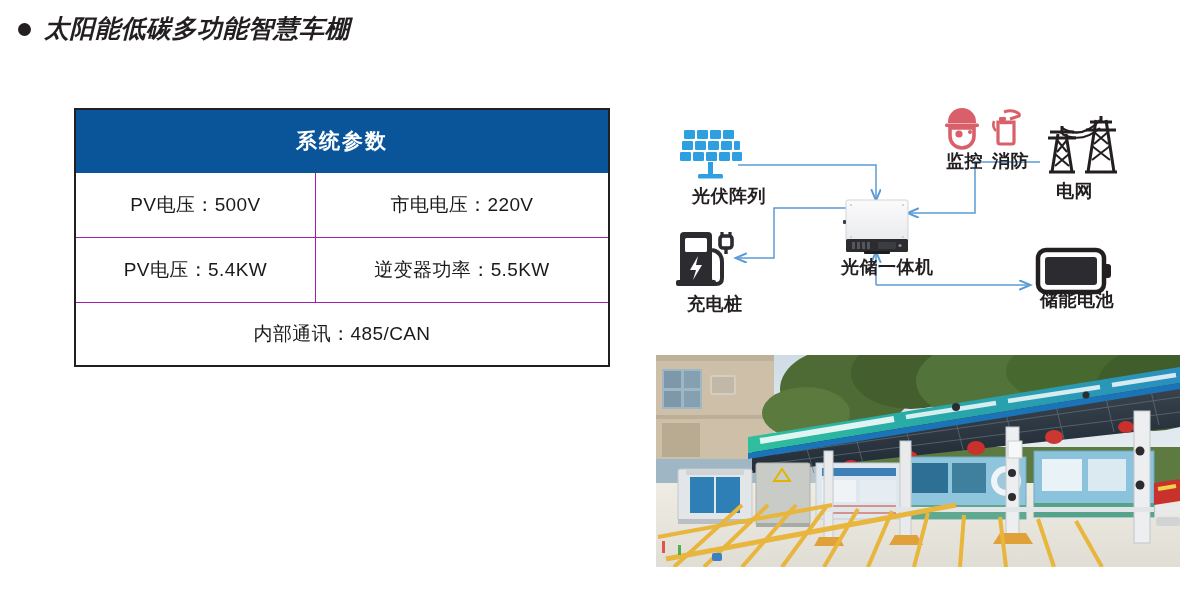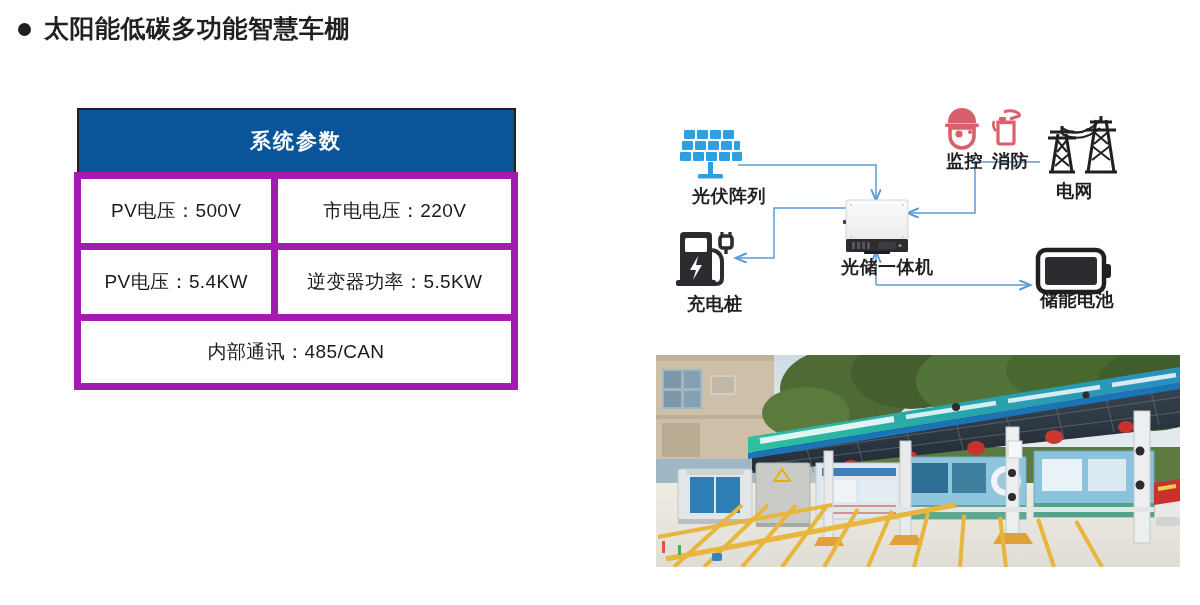--- a/index.html
+++ b/index.html
@@ -17,20 +17,21 @@
   }
 
   
   #slide-title {
     position: absolute;
     left: 18px;
     top: 12px;
     display: flex;
     align-items: center;
     gap: 13px;
+    font-style: italic;
   }
   #slide-title .bullet-dot {
     width: 13px;
     height: 13px;
     border-radius: 50%;
     background: #231f20;
     display: block;
     flex: 0 0 auto;
     margin-top: 2px;
   }
@@ -40,27 +41,27 @@
     letter-spacing: 0.5px;
     color: #231f20;
     white-space: nowrap;
   }
 
   
   #spec-table {
     position: absolute;
     left: 74px;
     top: 108px;
-    width: 444px;
+    width: 536px;
     border: 2px solid #231f20;
     border-collapse: collapse;
     background: #fff;
   }
   #spec-table td, #spec-table th {
-    border: 7px solid #a21caf;
+    border: 1px solid #a21caf;
     text-align: center;
     vertical-align: middle;
     font-size: 19px;
     font-weight: normal;
     padding: 0;
     height: 64px;
     color: #1a1a1a;
     letter-spacing: 0.4px;
   }
   #spec-table thead th {

